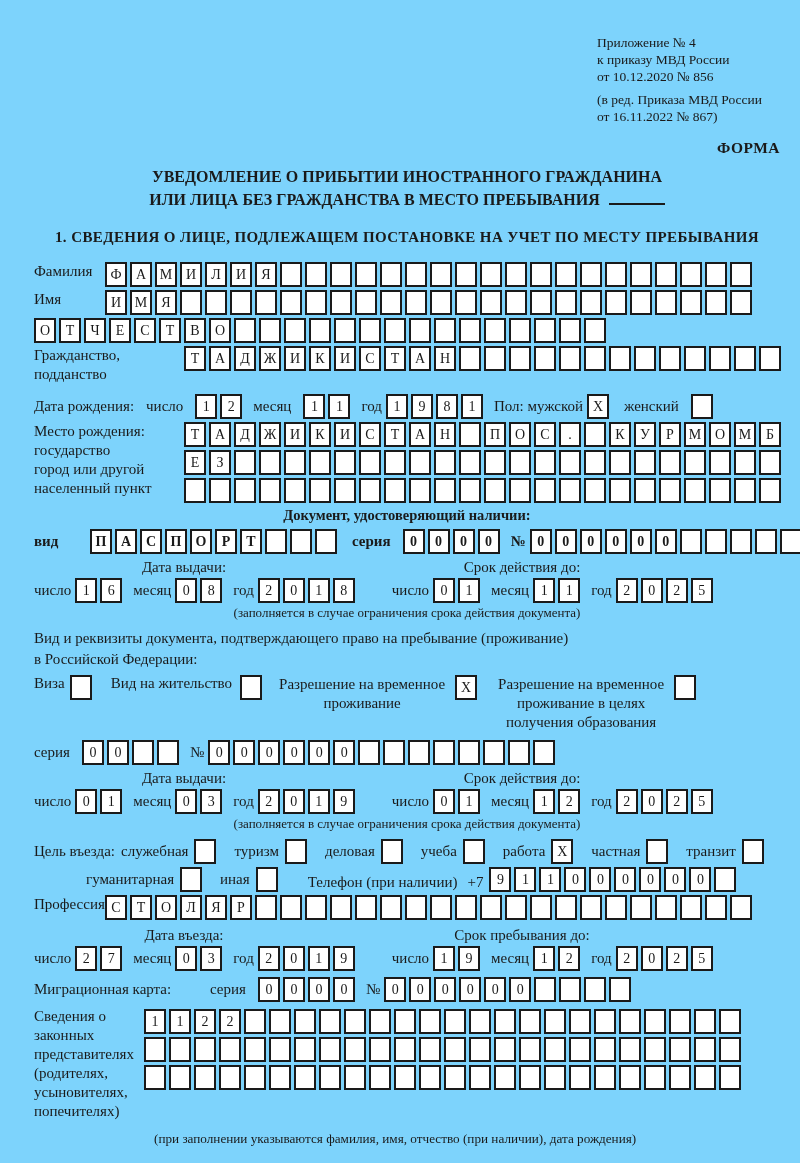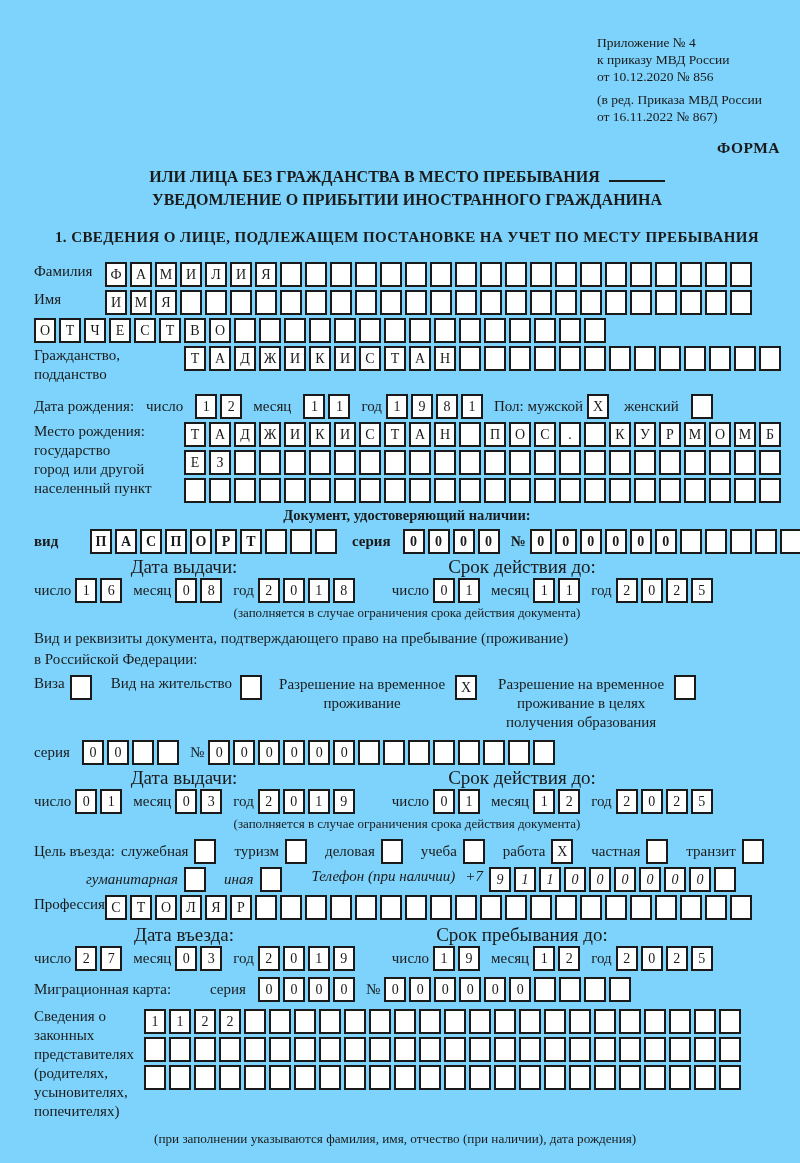--- a/index.html
+++ b/index.html
@@ -32,21 +32,21 @@
   .cell{
     flex:none;display:inline-flex;align-items:center;justify-content:center;
     width:18px;height:21px;border:2px solid #1a1a1a;margin-right:3px;
     font-size:14px;line-height:1;background:#fff;
   }
   .cellcol{display:flex;flex-direction:column;gap:3px;}
   
   .dl{flex:none;margin-right:4px;}
   .ml8{margin-left:8px}.ml12{margin-left:12px}.ml16{margin-left:16px}.ml26{margin-left:26px}
   .center-bold{text-align:center;font-weight:bold;font-size:14.5px;line-height:18px;margin:2px 0 5px;}
-  .hdr-row{display:flex;font-size:19px;line-height:18px;margin-top:4px;}
+  .hdr-row{display:flex;font-size:15px;line-height:18px;margin-top:4px;}
   .hdr-left{flex:none;width:300px;text-align:center;}
   .hdr-right{flex:none;width:320px;margin-left:28px;text-align:center;}
   .dates-row{display:flex;margin-top:2px;}
   .dg{display:flex;align-items:center;}
   .dg .cells{margin-right:8px;}
   .dg .cells:last-child{margin-right:0;}
   .dg-right{margin-left:34px;}
   .note-right{text-align:center;font-size:13px;line-height:16px;margin:2px 0 7px;}
   .intro{font-size:15px;line-height:21px;margin-bottom:5px;}
   
@@ -73,24 +73,24 @@
     <div>от 10.12.2020 № 856</div>
     <div class="amend">
       <div>(в ред. Приказа МВД России</div>
       <div>от 16.11.2022 № 867)</div>
     </div>
   </div>
 
   <div class="form-label">ФОРМА</div>
 
   <div class="title">
+    <div>УВЕДОМЛЕНИЕ О ПРИБЫТИИ ИНОСТРАННОГО ГРАЖДАНИНА</div>
     <div>
       <span>ИЛИ ЛИЦА БЕЗ ГРАЖДАНСТВА В МЕСТО ПРЕБЫВАНИЯ</span><span class="blank-line"></span>
     </div>
-    <div>УВЕДОМЛЕНИЕ О ПРИБЫТИИ ИНОСТРАННОГО ГРАЖДАНИНА</div>
   </div>
 
   <div class="sec-heading">1. СВЕДЕНИЯ О ЛИЦЕ, ПОДЛЕЖАЩЕМ ПОСТАНОВКЕ НА УЧЕТ ПО МЕСТУ ПРЕБЫВАНИЯ</div>
 
   <div class="frow">
     <span class="flabel w71">Фамилия</span>
     <span class="cells">
         <span class="cell">Ф</span>
         <span class="cell">А</span>
         <span class="cell">М</span>
@@ -560,21 +560,21 @@
         </span>
     </span>
     <span class="pair" style="margin-right:0;">
       <span>транзит</span>
       <span class="cells">
           <span class="cell"></span>
         </span>
     </span>
   </div>
 
-  <div class="frow purpose2" style="align-items:flex-start;font-style:italic;">
+  <div class="frow purpose2" style="align-items:flex-end;">
     <span class="pair">
       <span>гуманитарная</span>
       <span class="cells">
           <span class="cell"></span>
         </span>
     </span>
     <span class="pair">
       <span>иная</span>
       <span class="cells">
           <span class="cell"></span>

